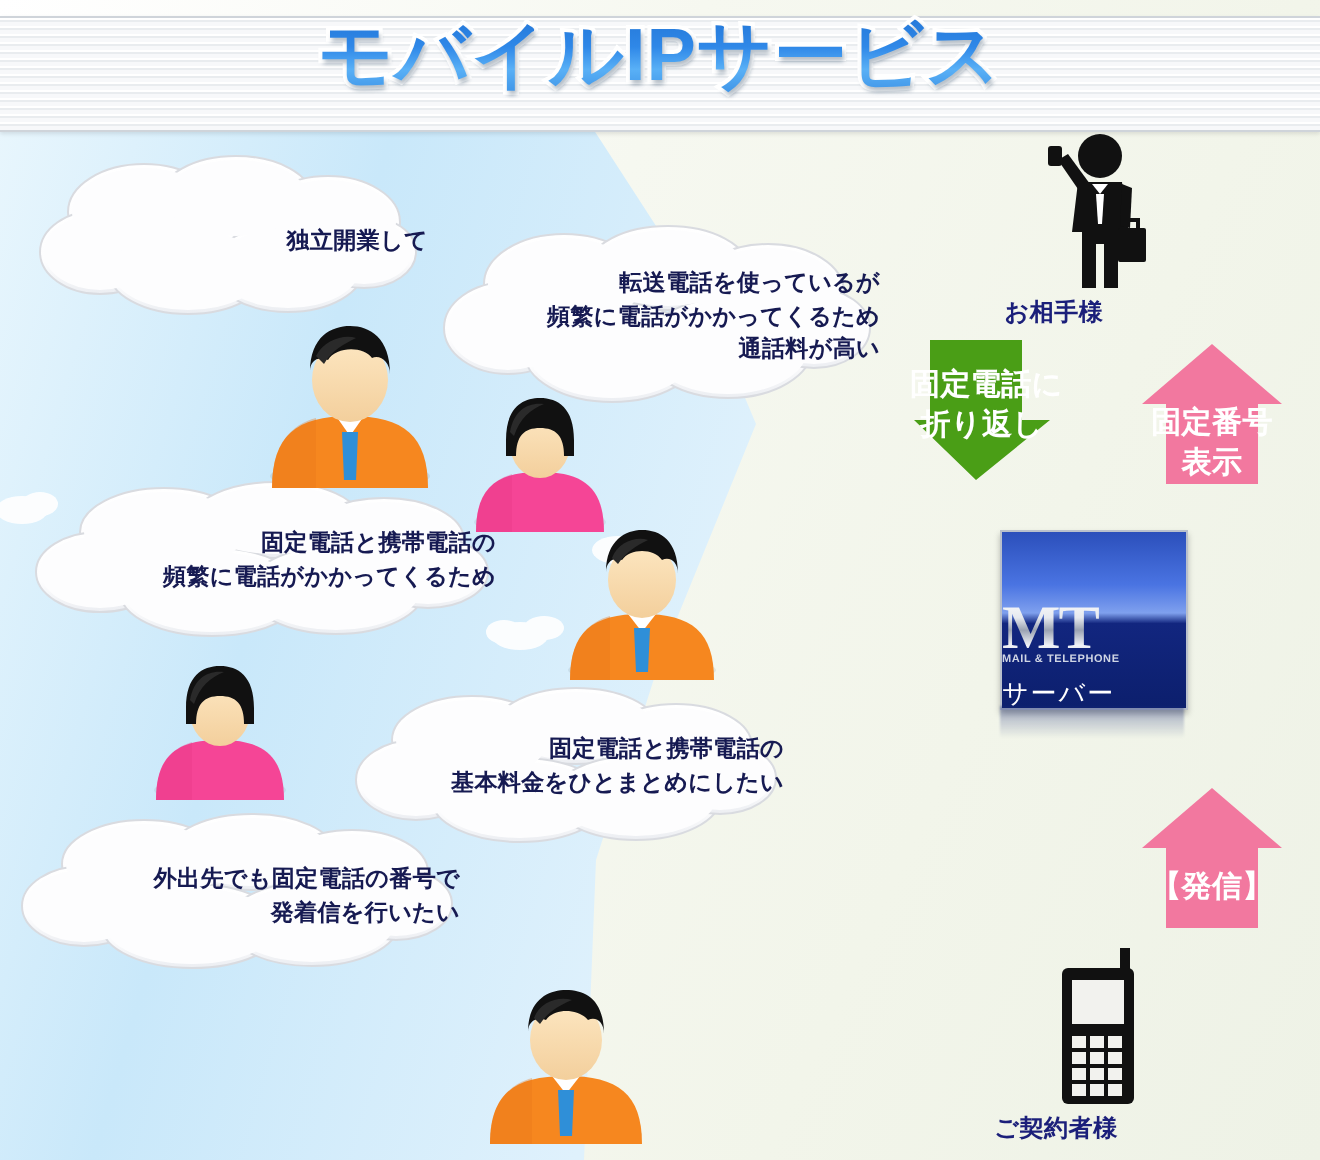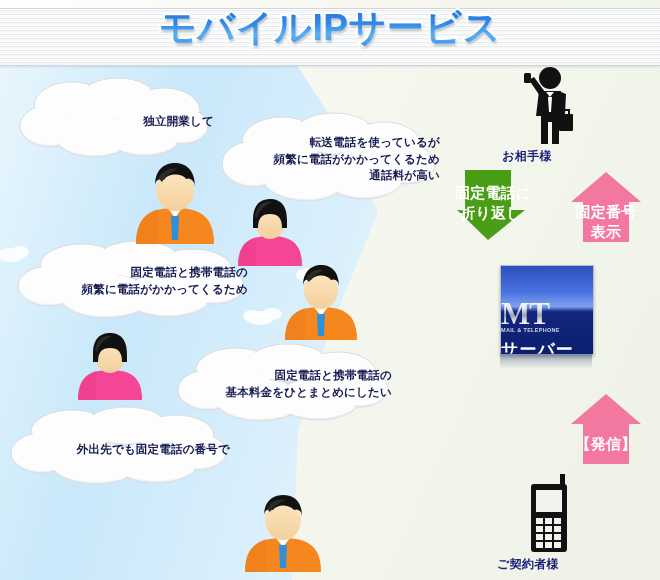--- a/index.html
+++ b/index.html
@@ -89,21 +89,21 @@
     background:linear-gradient(to bottom,#ffffff 0%,#e6e9ef 35%,#9aa2b2 55%,#f2f4f8 80%,#c3c9d4 100%);
     -webkit-background-clip:text;background-clip:text;
     color:transparent;-webkit-text-fill-color:transparent;
     font-family:"Liberation Serif","DejaVu Serif",serif;
   }
   .mt-sub{
     font-size:5.5px;font-weight:bold;color:#cfd5e4;letter-spacing:.3px;
     margin-top:-2px;
   }
   .mt-jp{
-    font-size:17px;font-weight:bold;color:#ffffff;margin-top:5px;letter-spacing:1px;
+    font-size:13px;font-weight:normal;color:#ffffff;margin-top:5px;letter-spacing:1px;
   }
 
   
   .caption{
     position:absolute;text-align:center;color:#1b1f7a;
     font-weight:bold;font-size:12px;white-space:nowrap;letter-spacing:.3px;
   }
 </style>
 </head>
 <body>
@@ -274,20 +274,21 @@
         <ellipse cx="118" cy="20" rx="39" ry="17"></ellipse>
         <ellipse cx="168" cy="30" rx="36" ry="19"></ellipse>
         <ellipse cx="34" cy="47" rx="29" ry="18"></ellipse>
         <ellipse cx="88" cy="57" rx="43" ry="19"></ellipse>
         <ellipse cx="148" cy="56" rx="41" ry="19"></ellipse>
         <ellipse cx="190" cy="46" rx="26" ry="16"></ellipse>
       </g>
     </svg>
     <div class="bubble-text" style="padding-top:2px;">
       <span>外出先でも固定電話の番号で</span>
+      <span>発着信を行いたい</span>
     </div>
   </div>
 
   <svg class="avatar" style="left:128px;top:160px;" width="94" height="84" viewBox="0 0 94 84">
     <ellipse cx="47" cy="78" rx="40" ry="7" fill="#000" opacity=".07"></ellipse>
     <path d="M8,84 C8,58 20,48 47,48 C74,48 86,58 86,84 Z" fill="#f6871f"></path>
     <path d="M8,84 C8,62 18,52 30,49 L30,84 Z" fill="#e8761a" opacity=".35"></path>
     <path d="M40,48 L47,58 L54,48 L47,45 Z" fill="#ffffff"></path>
     <path d="M43,56 L51,56 L50,80 L44,80 Z" fill="#2f8fd8"></path>
     <ellipse cx="47" cy="30" rx="19" ry="21" fill="url(#faceGrad)"></ellipse>

